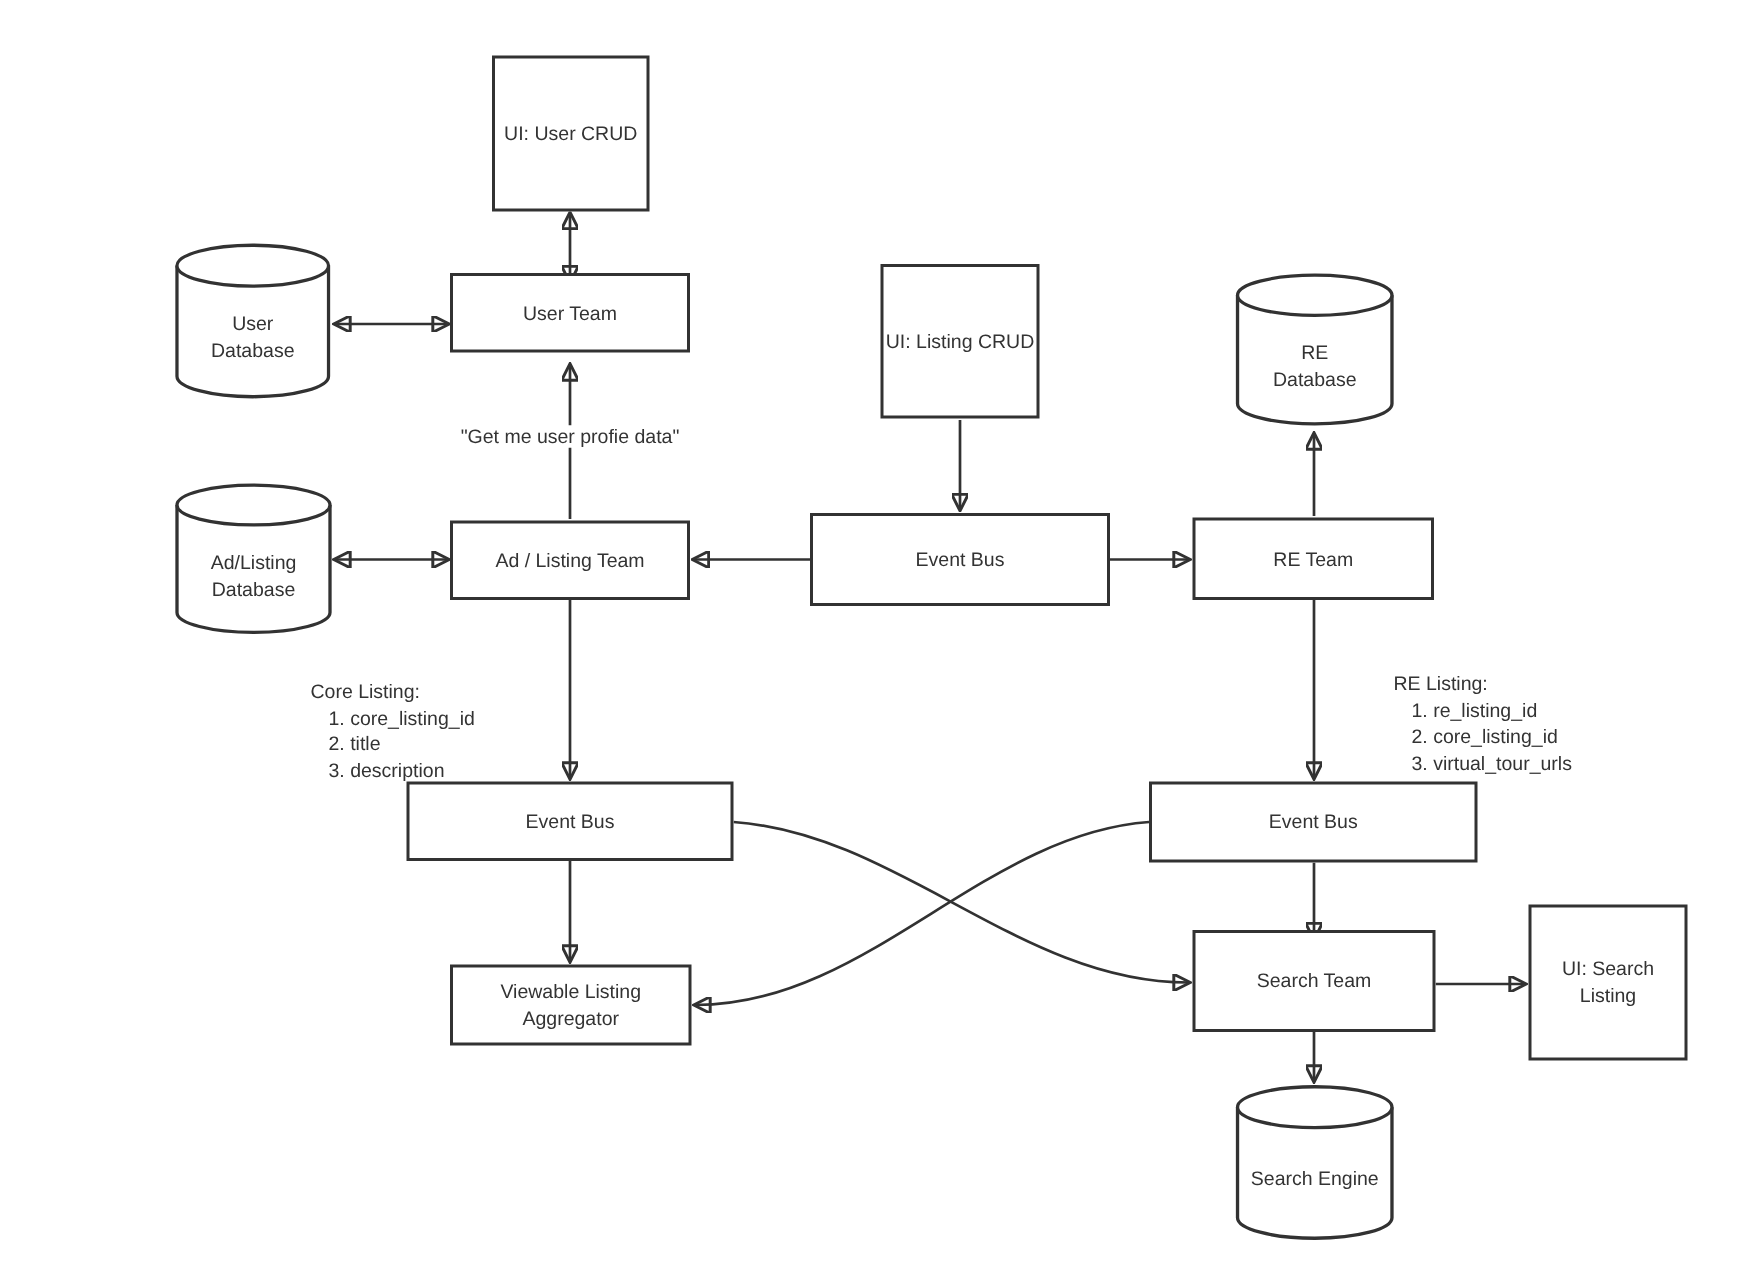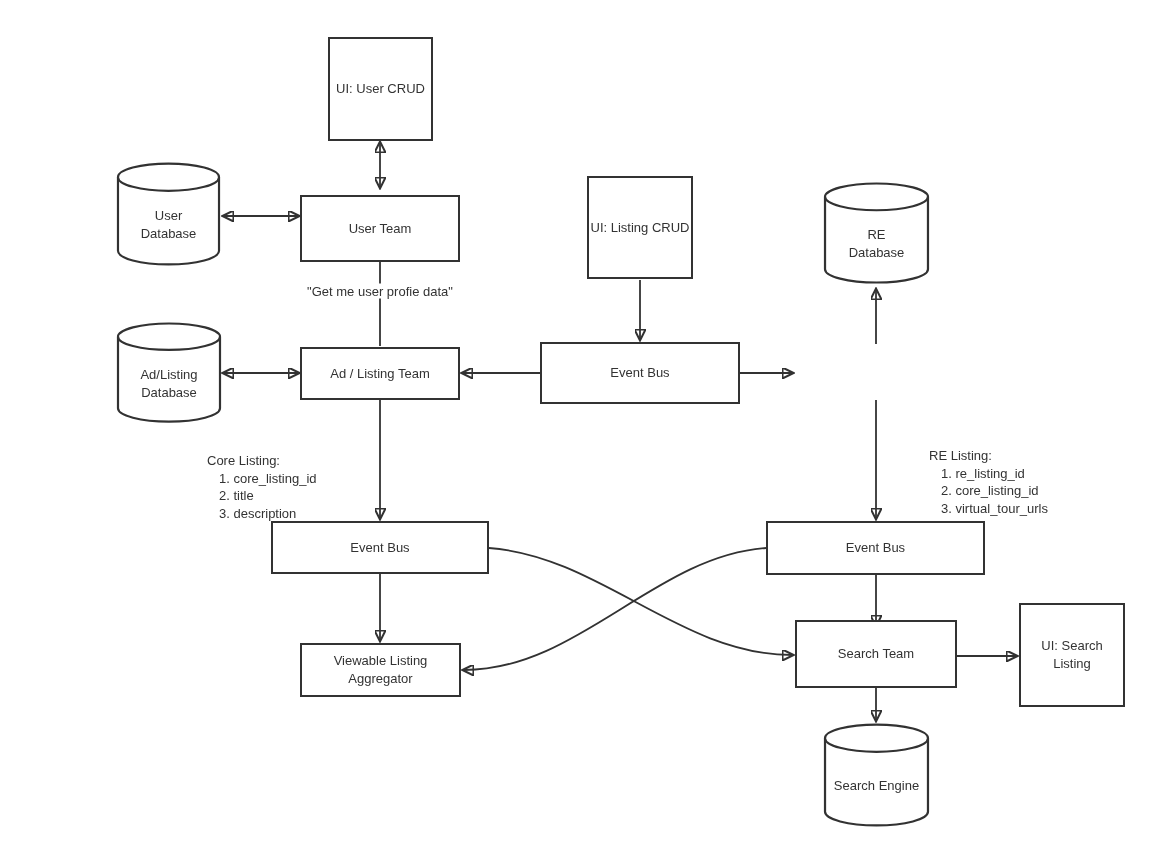--- a/index.html
+++ b/index.html
@@ -51,36 +51,39 @@
     <path d="M489,548 C600,556 680,655 792,655" marker-end="url(#ah)"></path>
     <path d="M766,548 C655,556 578,670 464,670" marker-end="url(#ah)"></path>
     <path d="M957,656 L1016,656" marker-end="url(#ah)"></path>
     <path d="M876,683 L876,720" marker-end="url(#ah)"></path>
   </svg>
 
   <div class="node box" style="left:328px;top:37px;width:105px;height:104px">
     <span class="nlabel">UI: User CRUD</span>
   </div>
 
-  <div class="node box" style="left:300px;top:195px;width:160px;height:67px">
+  <div class="node box" style="left:300px;top:182px;width:160px;height:53px">
     <span class="nlabel">User Team</span>
   </div>
 
   <div class="node box" style="left:587px;top:176px;width:106px;height:103px">
     <span class="nlabel">UI: Listing CRUD</span>
   </div>
 
   <div class="node box" style="left:300px;top:347px;width:160px;height:53px">
     <span class="nlabel">Ad / Listing Team</span>
   </div>
 
   <div class="node box" style="left:540px;top:342px;width:200px;height:62px">
     <span class="nlabel">Event Bus</span>
   </div>
 
+  <div class="node box" style="left:795px;top:345px;width:161px;height:55px">
+    <span class="nlabel">RE Team</span>
+  </div>
 
   <div class="node box" style="left:271px;top:521px;width:218px;height:53px">
     <span class="nlabel">Event Bus</span>
   </div>
 
   <div class="node box" style="left:766px;top:521px;width:219px;height:54px">
     <span class="nlabel">Event Bus</span>
   </div>
 
   <div class="node box" style="left:300px;top:643px;width:161px;height:54px">

